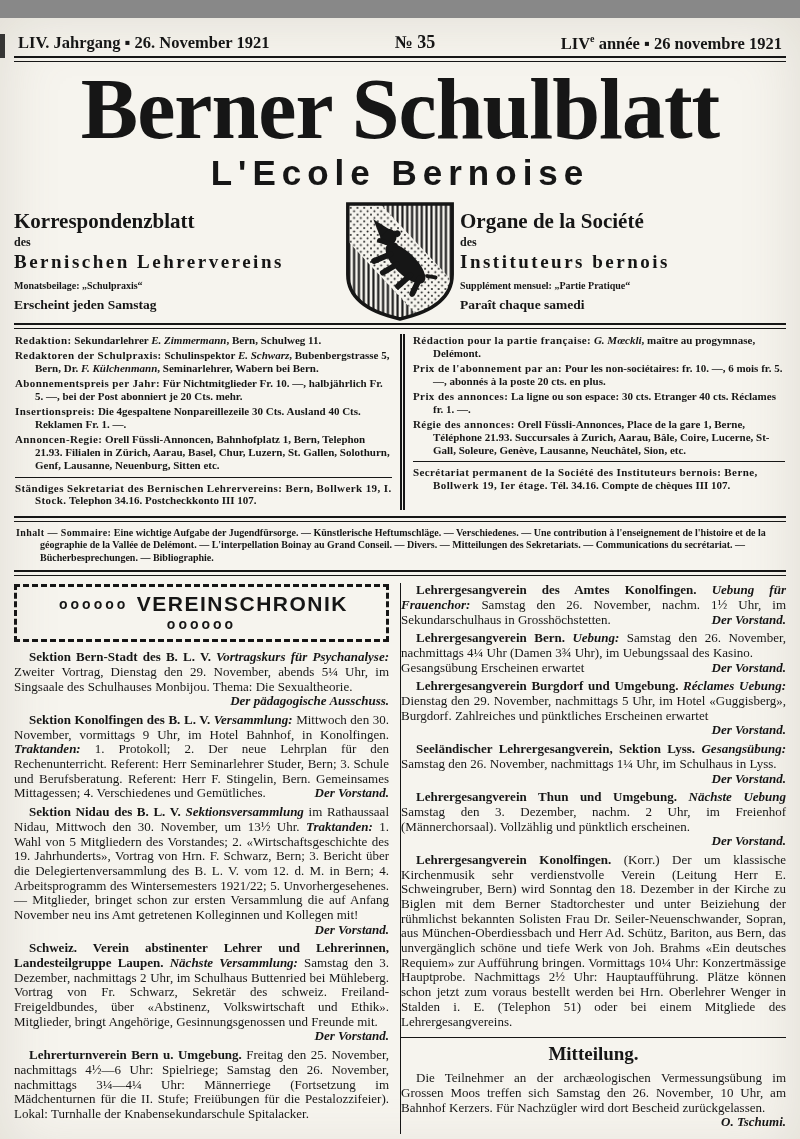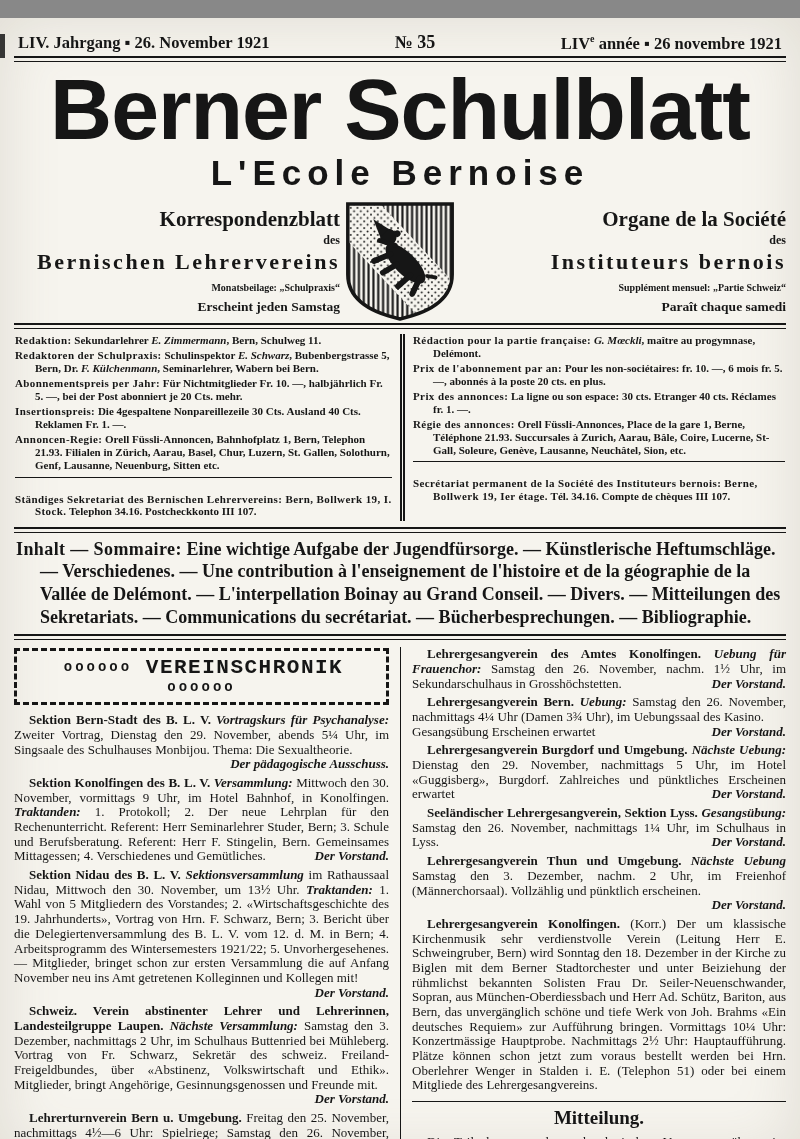--- a/index.html
+++ b/index.html
@@ -16,55 +16,55 @@
     box-shadow:inset 0 0 60px rgba(120,110,90,.18);
   }
   
   .topbar{display:flex;justify-content:space-between;align-items:baseline;
     font-size:16.5px;font-weight:700;padding:6px 4px 3px;}
   .topbar .issue{font-size:18px;}
   .topbar sup{font-size:10px;}
   .rule-ox{border-top:2.6px solid #161616;border-bottom:1.4px solid #161616;height:3px;}
   
   .title-de{font-size:86px;font-weight:bold;text-align:center;margin:4px 0 0;
-    line-height:1.0;letter-spacing:-1px;font-family:Liberation Sans, sans-serif;}
+    line-height:1.0;letter-spacing:-1px;font-family:Liberation Serif, serif;}
   .title-fr{font-size:35px;font-weight:bold;text-align:center;margin:1px 0 0;
     font-family:"Liberation Sans","DejaVu Sans",sans-serif;letter-spacing:6px;}
   
   .org-row{display:flex;align-items:center;margin-top:6px;}
-  .org{flex:1;text-align:right;font-weight:700;}
+  .org{flex:1;text-align:left;font-weight:700;}
   .org .l1{font-size:21px;}
   .org .l2{font-size:12px;margin:1px 0;}
-  .org .l3{font-size:22px;letter-spacing:2.5px;}
+  .org .l3{font-size:19px;letter-spacing:2.5px;}
   .org .l4{font-size:10px;margin-top:7px;}
   .org .l5{font-size:13.5px;margin-top:6px;}
   .emblem{flex:0 0 120px;display:flex;justify-content:center;}
   
   .imprint{display:flex;font-size:11px;font-weight:700;line-height:1.16;padding:5px 1px 6px;}
   .imp-col{width:50%;box-sizing:border-box;}
   .imp-col.left{padding-right:8px;}
   .imp-col.right{border-left:5px double #161616;padding-left:8px;}
   .imp{padding-left:20px;text-indent:-20px;margin:0 0 2.5px;}
-  .imp-sec{border-top:1.8px solid #161616;padding-top:15px;margin-top:5px;}
-  .toc{font-size:18px;font-weight:700;line-height:1.26;padding:5px 2px 6px 26px;text-indent:-24px;}
+  .imp-sec{border-top:1.8px solid #161616;padding-top:4px;margin-top:5px;}
+  .toc{font-size:10px;font-weight:700;line-height:1.26;padding:5px 2px 6px 26px;text-indent:-24px;}
   
   .body{display:flex;padding-top:7px;}
   .col{width:50%;box-sizing:border-box;}
   .col-left{padding-right:11px;}
-  .col-right{border-left:1.6px solid #161616;padding-left:11px;}
+  .col-right{border-left:1.6px solid #161616;}
   .para{margin:0 0 4px;text-indent:15px;text-align:justify;font-size:13px;line-height:1.13;}
   .para::after{content:"";display:block;clear:both;}
   .seg-b{font-weight:700;}
   .seg-bi{font-weight:700;font-style:italic;}
   .seg-sig{float:right;font-weight:700;font-style:italic;padding-left:10px;}
   .seg-lead{font-weight:700;letter-spacing:.4px;}
   .seg-b2{font-weight:700;}
   
   .chron-box{border:3px dashed #161616;padding:5px 2px 4px;text-align:center;
-    margin:1px 0 8px;font-family:Liberation Mono, monospace;font-weight:bold;}
+    margin:1px 0 8px;font-family:Liberation Sans, sans-serif;font-weight:bold;}
   .chron-title{font-size:21px;letter-spacing:1.5px;}
   .chain{font-size:14px;letter-spacing:3px;vertical-align:2px;padding:0 4px;}
   
   .notice-rule{border-top:1.6px solid #161616;margin:8px 0 5px;}
   .notice-title{text-align:center;font-size:19px;font-weight:700;margin:2px 0 6px;}
   .bottom-rule{position:absolute;left:16px;right:16px;bottom:5px;
     border-top:2.4px solid #161616;border-bottom:1.2px solid #161616;height:3.5px;}
   .edge-artifact{position:absolute;left:0;top:16px;width:5px;height:24px;background:#161616;opacity:.85;}
 </style>
 </head>
@@ -123,21 +123,21 @@
             <path d="M91,55 L98,50" stroke-width="4" stroke-linecap="round" fill="none"></path>
           </g>
         </g>
         <path d="M6,5 H114 V78 Q114,112 60,124 Q6,112 6,78 Z" fill="none" stroke="#161616" stroke-width="3.6"></path>
       </svg>
     </div>
     <div class="org">
       <div class="l1">Organe de la Société</div>
       <div class="l2">des</div>
       <div class="l3">Instituteurs bernois</div>
-      <div class="l4">Supplément mensuel: „Partie Schweiz“</div>
+      <div class="l4">Supplément mensuel: „Partie Pratique“</div>
       <div class="l5">Paraît chaque samedi</div>
     </div>
   </div>
 
   <div class="rule-ox"></div>
   <div class="imprint">
     <div class="imp-col left">
       <p class="imp"><span class="seg-lead">Redaktion:</span><span class="seg-n"> Sekundarlehrer </span><span class="seg-bi">E. Zimmermann</span><span class="seg-n">, Bern, Schulweg 11.</span></p>
       <p class="imp"><span class="seg-lead">Redaktoren der Schulpraxis:</span><span class="seg-n"> Schulinspektor </span><span class="seg-bi">E. Schwarz</span><span class="seg-n">, Bubenbergstrasse 5, Bern, Dr. </span><span class="seg-bi">F. Külchenmann</span><span class="seg-n">, Seminarlehrer, Wabern bei Bern.</span></p>
       <p class="imp"><span class="seg-lead">Abonnementspreis per Jahr:</span><span class="seg-n"> Für Nichtmitglieder Fr. 10. —, halbjährlich Fr. 5. —, bei der Post abonniert je 20 Cts. mehr.</span></p>
@@ -167,21 +167,21 @@
       </div>
       <p class="para"><span class="seg-b">Sektion Bern-Stadt des B. L. V. </span><span class="seg-bi">Vortragskurs für Psychanalyse: </span><span class="seg-n">Zweiter Vortrag, Dienstag den 29. November, abends 5¼ Uhr, im Singsaale des Schulhauses Monbijou. Thema: Die Sexualtheorie. </span><span class="seg-sig">Der pädagogische Ausschuss.</span></p>
       <p class="para"><span class="seg-b">Sektion Konolfingen des B. L. V. </span><span class="seg-bi">Versammlung: </span><span class="seg-n">Mittwoch den 30. November, vormittags 9 Uhr, im Hotel Bahnhof, in Konolfingen. </span><span class="seg-bi">Traktanden: </span><span class="seg-n">1. Protokoll; 2. Der neue Lehrplan für den Rechenunterricht. Referent: Herr Seminarlehrer Studer, Bern; 3. Schule und Berufsberatung. Referent: Herr F. Stingelin, Bern. Gemeinsames Mittagessen; 4. Verschiedenes und Gemütliches. </span><span class="seg-sig">Der Vorstand.</span></p>
       <p class="para"><span class="seg-b">Sektion Nidau des B. L. V. </span><span class="seg-bi">Sektionsversammlung </span><span class="seg-n">im Rathaussaal Nidau, Mittwoch den 30. November, um 13½ Uhr. </span><span class="seg-bi">Traktanden: </span><span class="seg-n">1. Wahl von 5 Mitgliedern des Vorstandes; 2. «Wirtschaftsgeschichte des 19. Jahrhunderts», Vortrag von Hrn. F. Schwarz, Bern; 3. Bericht über die Delegiertenversammlung des B. L. V. vom 12. d. M. in Bern; 4. Arbeitsprogramm des Wintersemesters 1921/22; 5. Unvorhergesehenes. — Mitglieder, bringet schon zur ersten Versammlung die auf Anfang November neu ins Amt getretenen Kolleginnen und Kollegen mit! </span><span class="seg-sig">Der Vorstand.</span></p>
       <p class="para"><span class="seg-b">Schweiz. Verein abstinenter Lehrer und Lehrerinnen, Landesteilgruppe Laupen. </span><span class="seg-bi">Nächste Versammlung: </span><span class="seg-n">Samstag den 3. Dezember, nachmittags 2 Uhr, im Schulhaus Buttenried bei Mühleberg. Vortrag von Fr. Schwarz, Sekretär des schweiz. Freiland-Freigeldbundes, über «Abstinenz, Volkswirtschaft und Ethik». Mitglieder, bringt Angehörige, Gesinnungsgenossen und Freunde mit. </span><span class="seg-sig">Der Vorstand.</span></p>
       <p class="para"><span class="seg-b">Lehrerturnverein Bern u. Umgebung. </span><span class="seg-n">Freitag den 25. November, nachmittags 4½—6 Uhr: Spielriege; Samstag den 26. November, nachmittags 3¼—4¼ Uhr: Männerriege (Fortsetzung im Mädchenturnen für die II. Stufe; Freiübungen für die Pestalozzifeier). Lokal: Turnhalle der Knabensekundarschule Spitalacker.</span></p>
     </div>
     <div class="col col-right">
       <p class="para"><span class="seg-b">Lehrergesangverein des Amtes Konolfingen. </span><span class="seg-bi">Uebung für Frauenchor: </span><span class="seg-n">Samstag den 26. November, nachm. 1½ Uhr, im Sekundarschulhaus in Grosshöchstetten. </span><span class="seg-sig">Der Vorstand.</span></p>
       <p class="para"><span class="seg-b">Lehrergesangverein Bern. </span><span class="seg-bi">Uebung: </span><span class="seg-n">Samstag den 26. November, nachmittags 4¼ Uhr (Damen 3¾ Uhr), im Uebungssaal des Kasino.</span><br><span class="seg-n">Gesangsübung Erscheinen erwartet </span><span class="seg-sig">Der Vorstand.</span></p>
-      <p class="para"><span class="seg-b">Lehrergesangverein Burgdorf und Umgebung. </span><span class="seg-bi">Nächste Uebung: </span><span class="seg-n">Dienstag den 29. November, nachmittags 5 Uhr, im Hotel «Guggisberg», Burgdorf. Zahlreiches und pünktliches Erscheinen erwartet </span><span class="seg-sig">Der Vorstand.</span></p>
+      <p class="para"><span class="seg-b">Lehrergesangverein Burgdorf und Umgebung. </span><span class="seg-bi">Réclames Uebung: </span><span class="seg-n">Dienstag den 29. November, nachmittags 5 Uhr, im Hotel «Guggisberg», Burgdorf. Zahlreiches und pünktliches Erscheinen erwartet </span><span class="seg-sig">Der Vorstand.</span></p>
       <p class="para"><span class="seg-b">Seeländischer Lehrergesangverein, Sektion Lyss. </span><span class="seg-bi">Gesangsübung: </span><span class="seg-n">Samstag den 26. November, nachmittags 1¼ Uhr, im Schulhaus in Lyss. </span><span class="seg-sig">Der Vorstand.</span></p>
       <p class="para"><span class="seg-b">Lehrergesangverein Thun und Umgebung. </span><span class="seg-bi">Nächste Uebung </span><span class="seg-n">Samstag den 3. Dezember, nachm. 2 Uhr, im Freienhof (Männerchorsaal). Vollzählig und pünktlich erscheinen. </span><span class="seg-sig">Der Vorstand.</span></p>
       <p class="para"><span class="seg-b">Lehrergesangverein Konolfingen. </span><span class="seg-n">(Korr.) Der um klassische Kirchenmusik sehr verdienstvolle Verein (Leitung Herr E. Schweingruber, Bern) wird Sonntag den 18. Dezember in der Kirche zu Biglen mit dem Berner Stadtorchester und unter Beiziehung der rühmlichst bekannten Solisten Frau Dr. Seiler-Neuenschwander, Sopran, aus München-Oberdiessbach und Herr Ad. Schütz, Bariton, aus Bern, das unvergänglich schöne und tiefe Werk von Joh. Brahms «Ein deutsches Requiem» zur Aufführung bringen. Vormittags 10¼ Uhr: Konzertmässige Hauptprobe. Nachmittags 2½ Uhr: Hauptaufführung. Plätze können schon jetzt zum voraus bestellt werden bei Hrn. Oberlehrer Wenger in Stalden i. E. (Telephon 51) oder bei einem Mitgliede des Lehrergesangvereins.</span></p>
       <div class="notice-rule"></div>
       <h3 class="notice-title">Mitteilung.</h3>
       <p class="para"><span class="seg-n">Die Teilnehmer an der archæologischen Vermessungsübung im Grossen Moos treffen sich Samstag den 26. November, 10 Uhr, am Bahnhof Kerzers. Für Nachzügler wird dort Bescheid zurückgelassen. </span><span class="seg-sig">O. Tschumi.</span></p>
     </div>
   </div>
 
   <div class="bottom-rule"></div>

